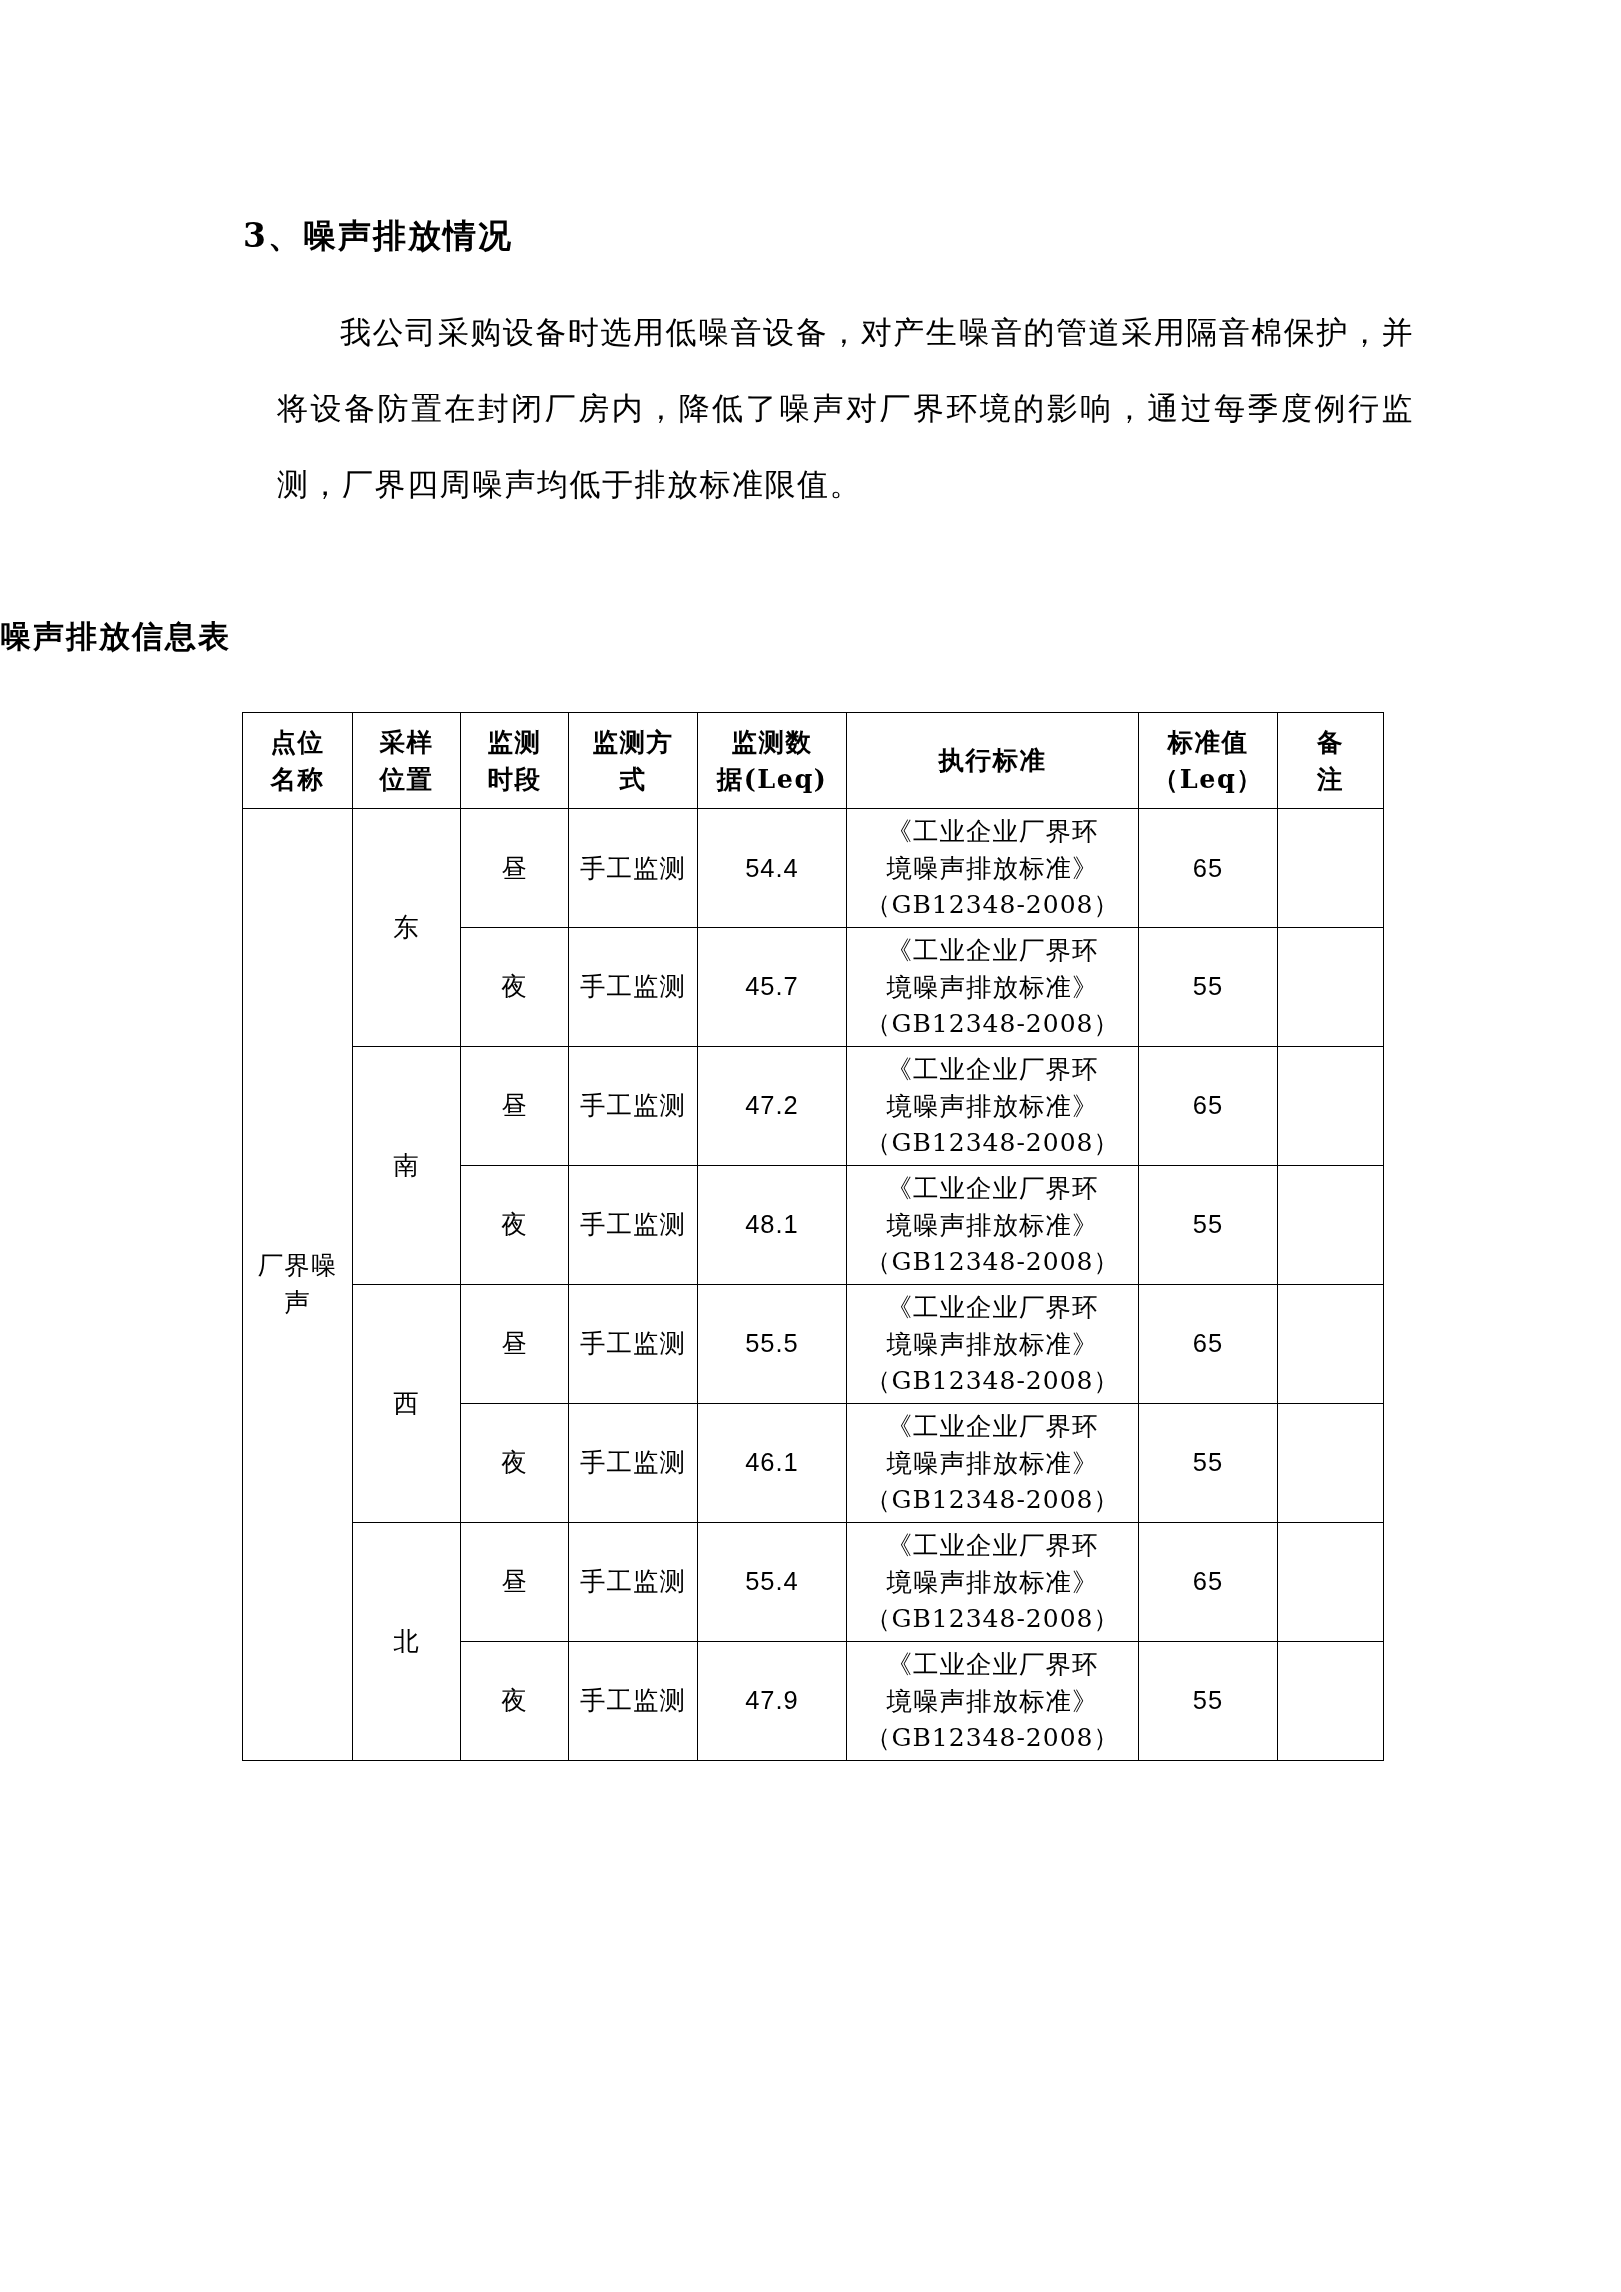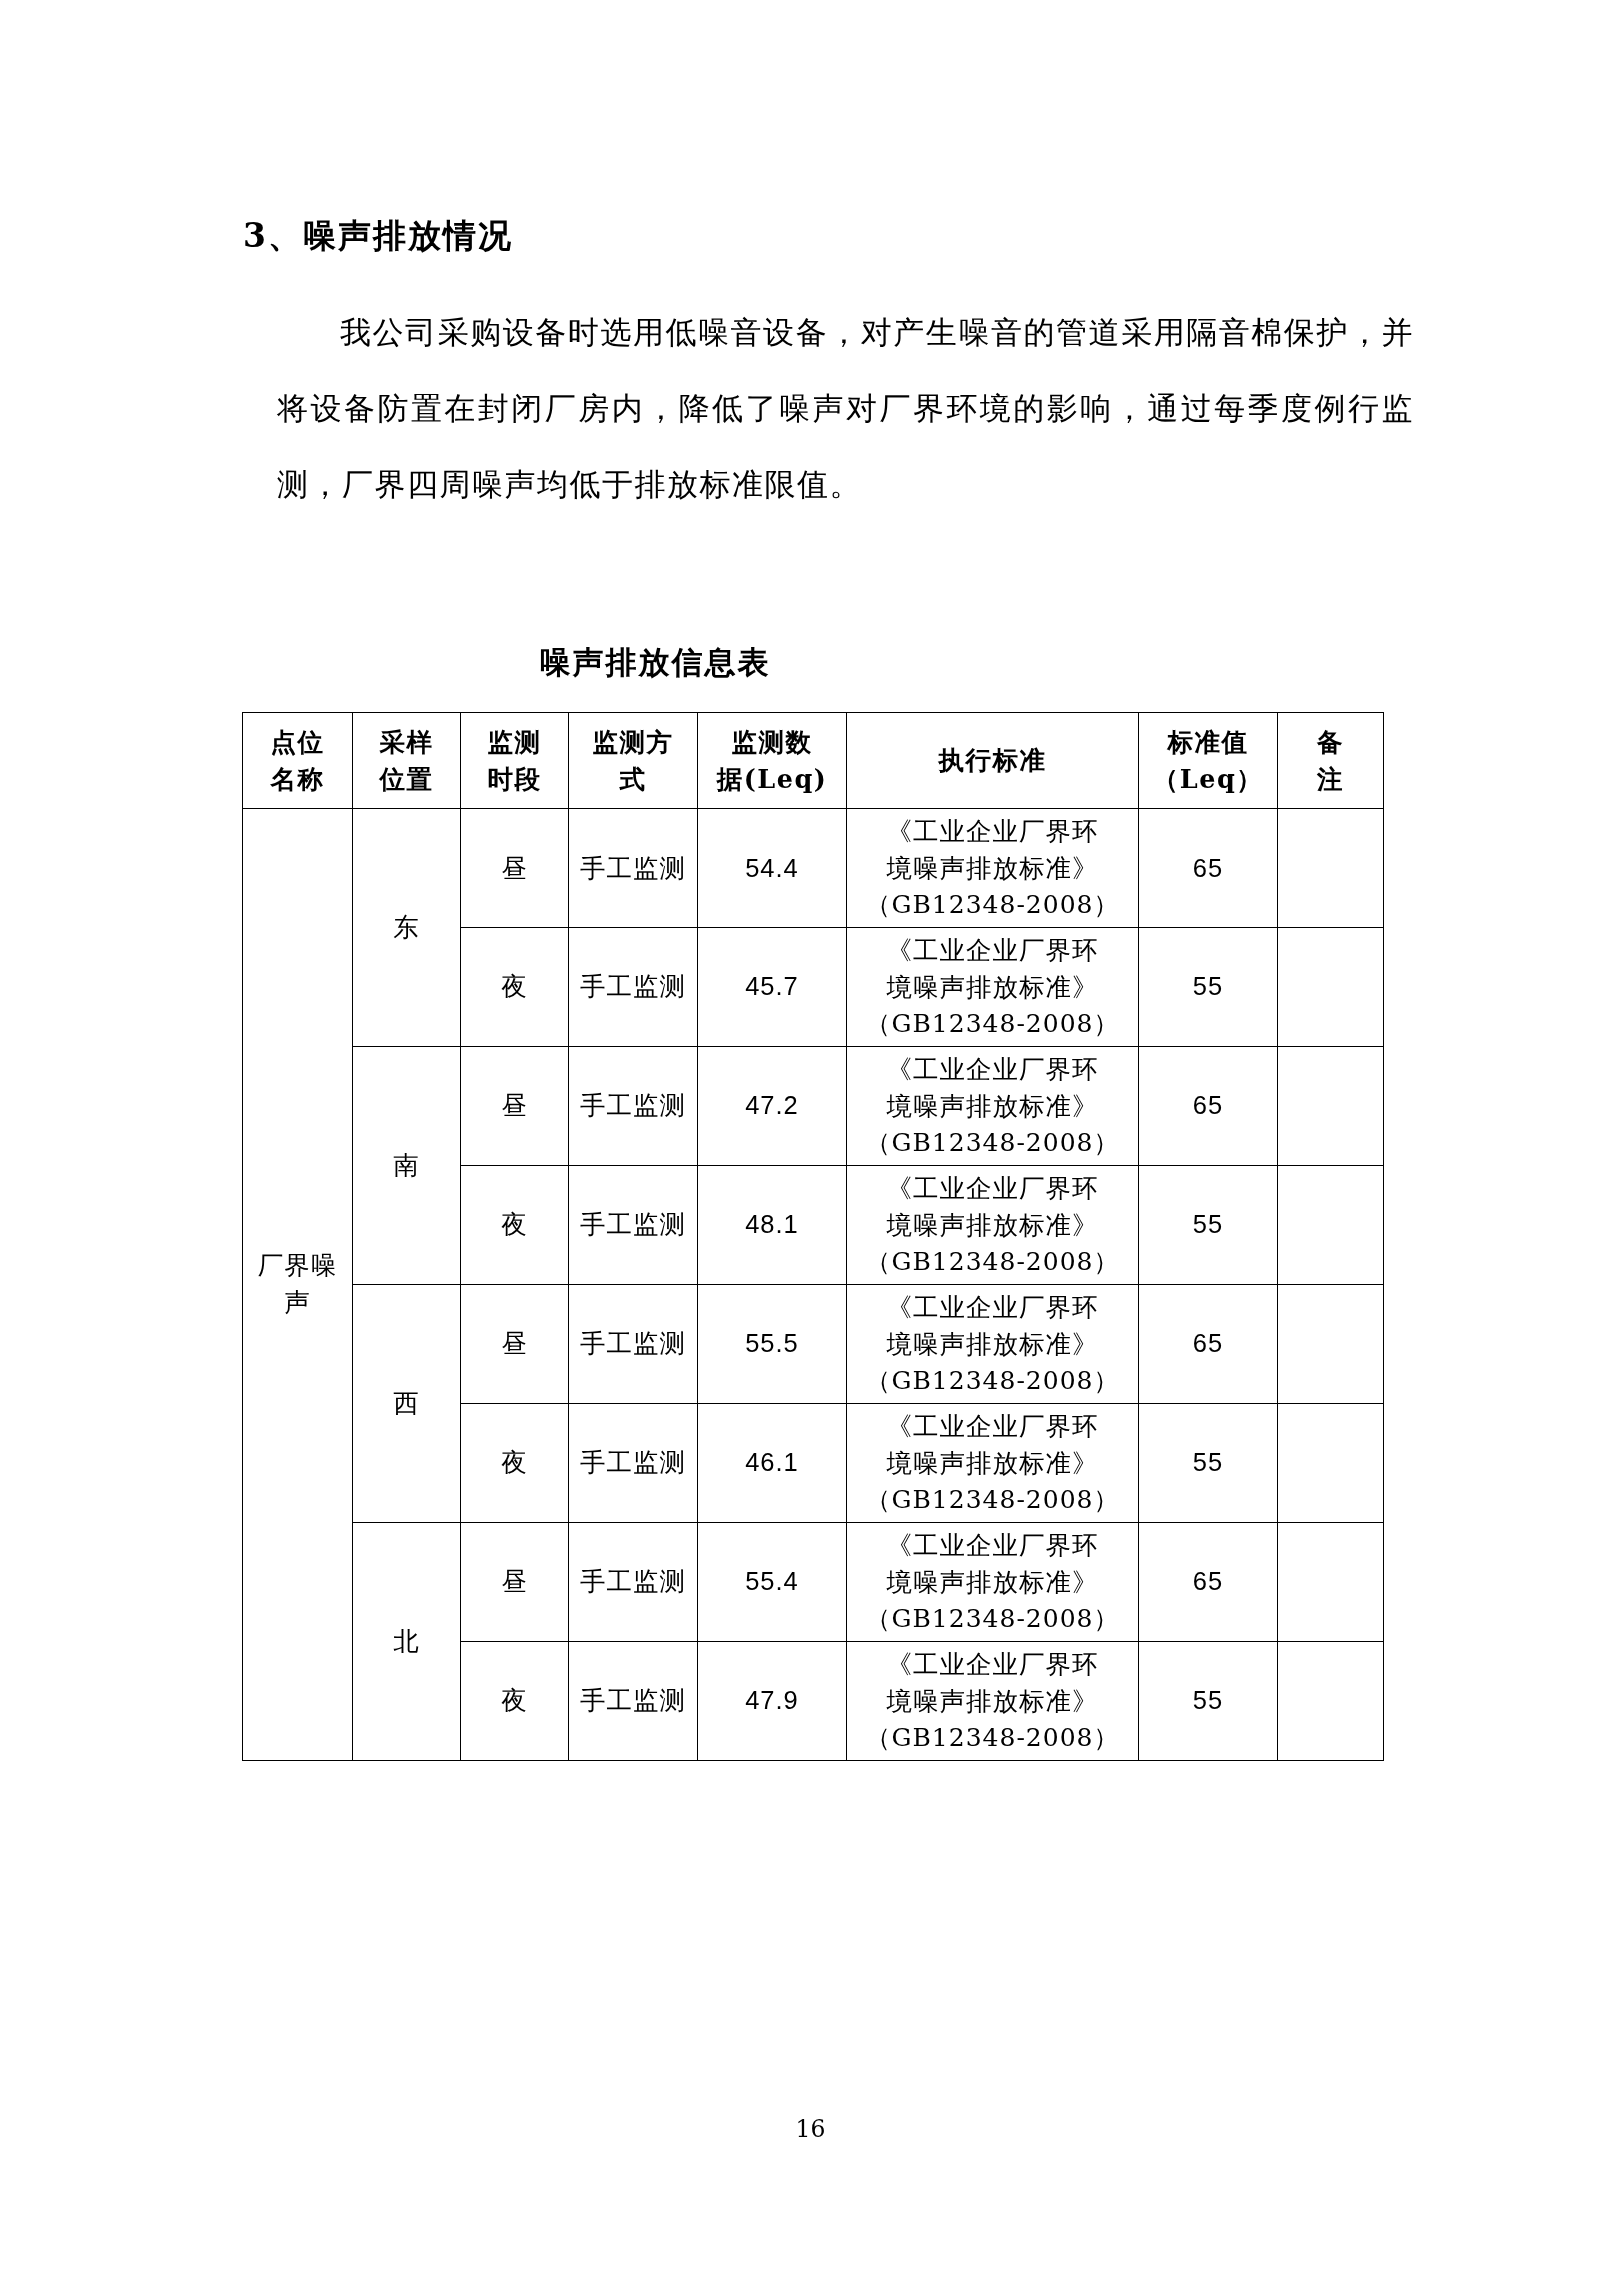--- a/index.html
+++ b/index.html
@@ -49,23 +49,23 @@
     text-align: justify;
     text-indent: 63px;
     letter-spacing: 1.5px;
     margin-left: 32px;
   }
 
   
   .table-title {
     position: absolute;
     left: 0;
-    top: 642px;
+    top: 616px;
     width: 1310px;
-    text-align: center;
+    text-align: left;
     font-size: 31px;
     font-weight: bold;
     letter-spacing: 2px;
   }
 
   
   .noise-table-wrap {
     position: absolute;
     left: 242px;
     top: 712px;
@@ -310,16 +310,15 @@
             <span class="std-code">（GB12348-2008）</span>
           </td>
           <td class="cell-limit">55</td>
           <td class="cell-remark"></td>
         </tr>
 
       </tbody>
     </table>
   </div>
 
-  <div class="page-number">16</div>
 
 </div>
 
 
 </body></html>

